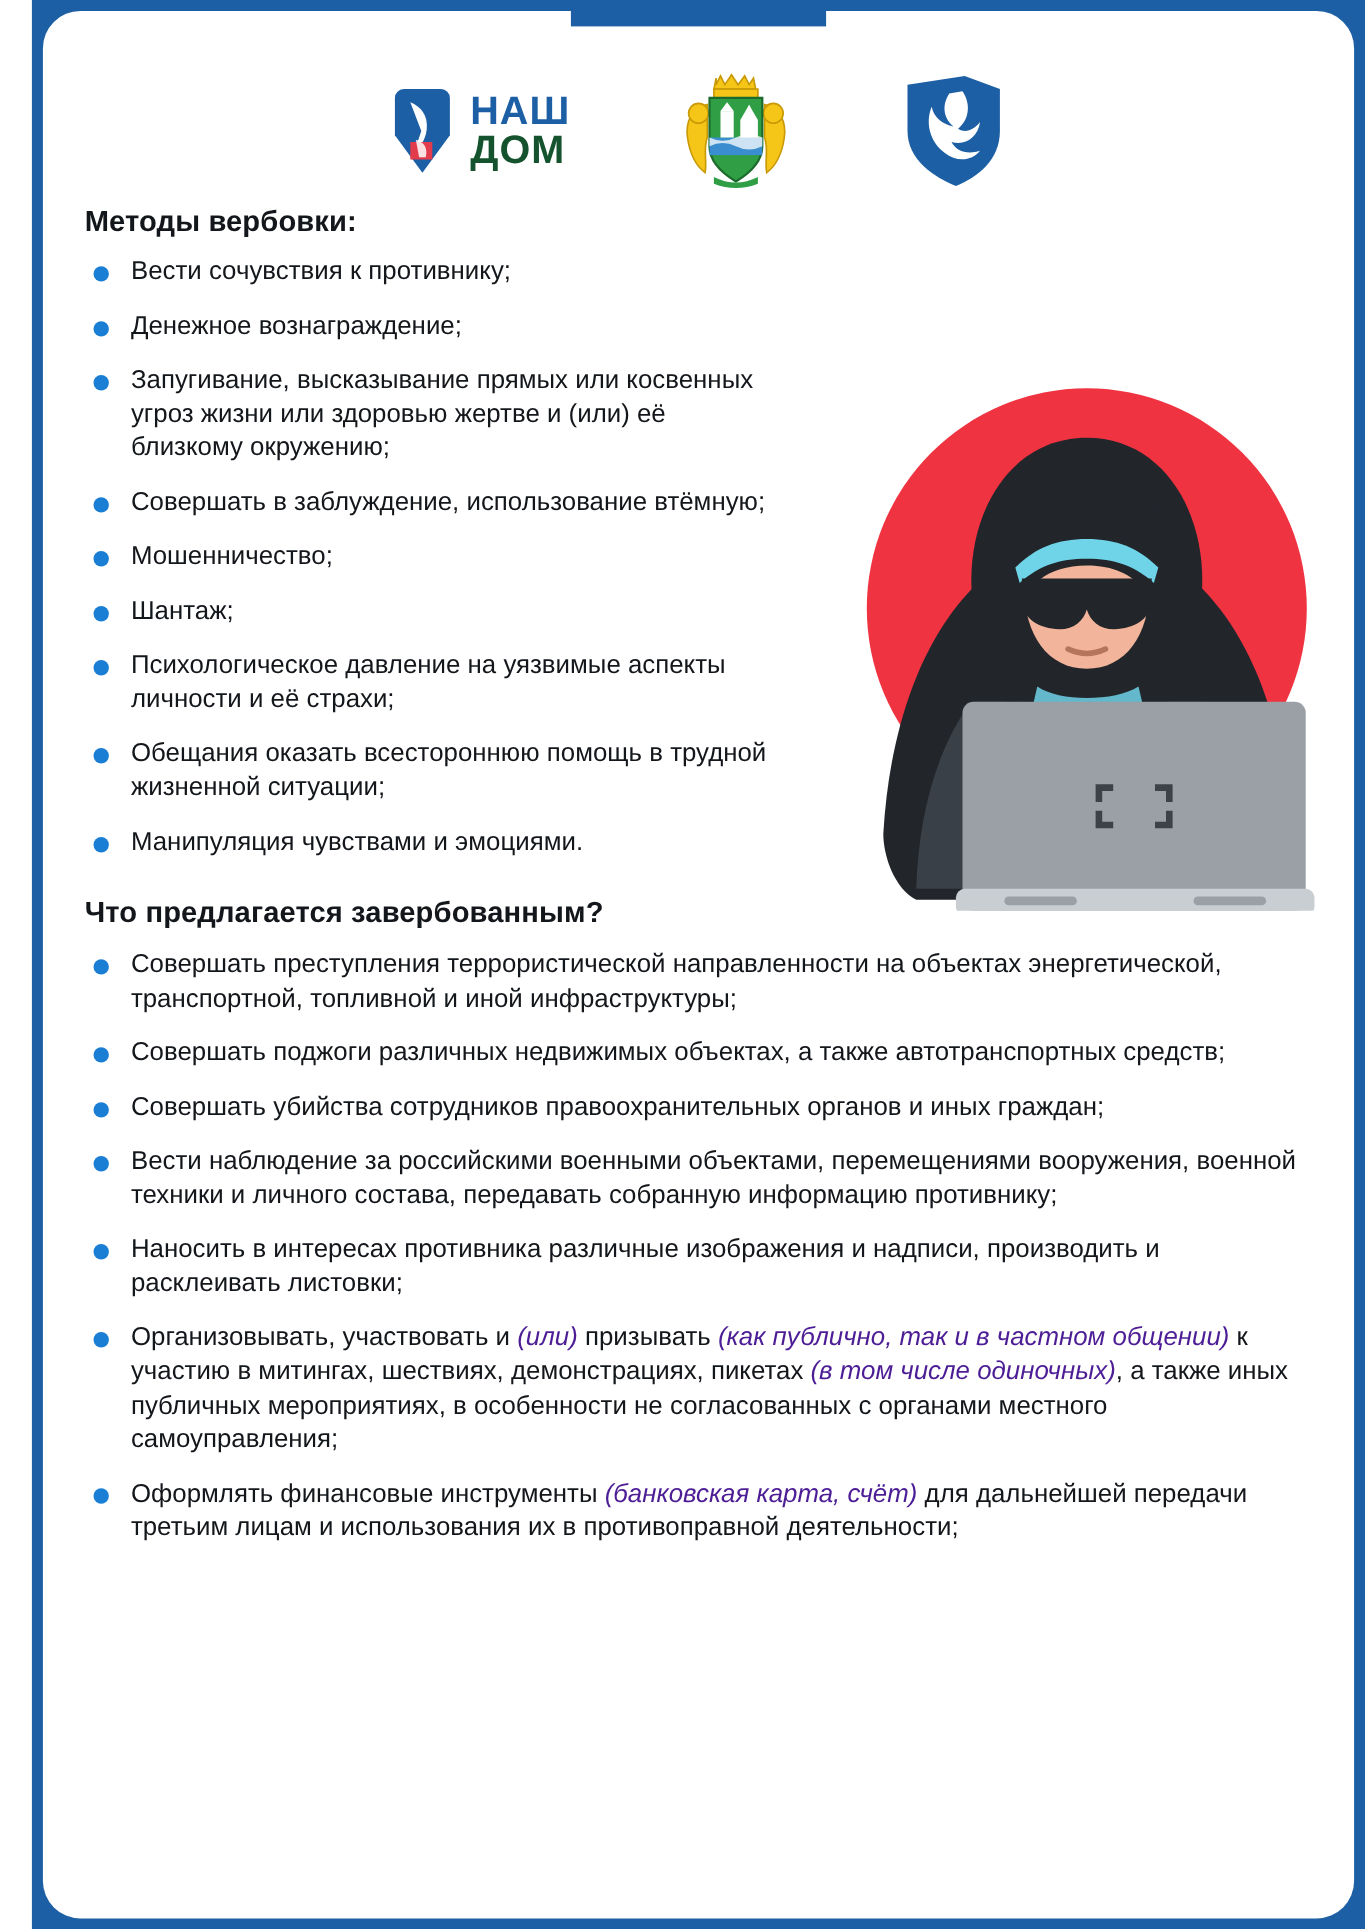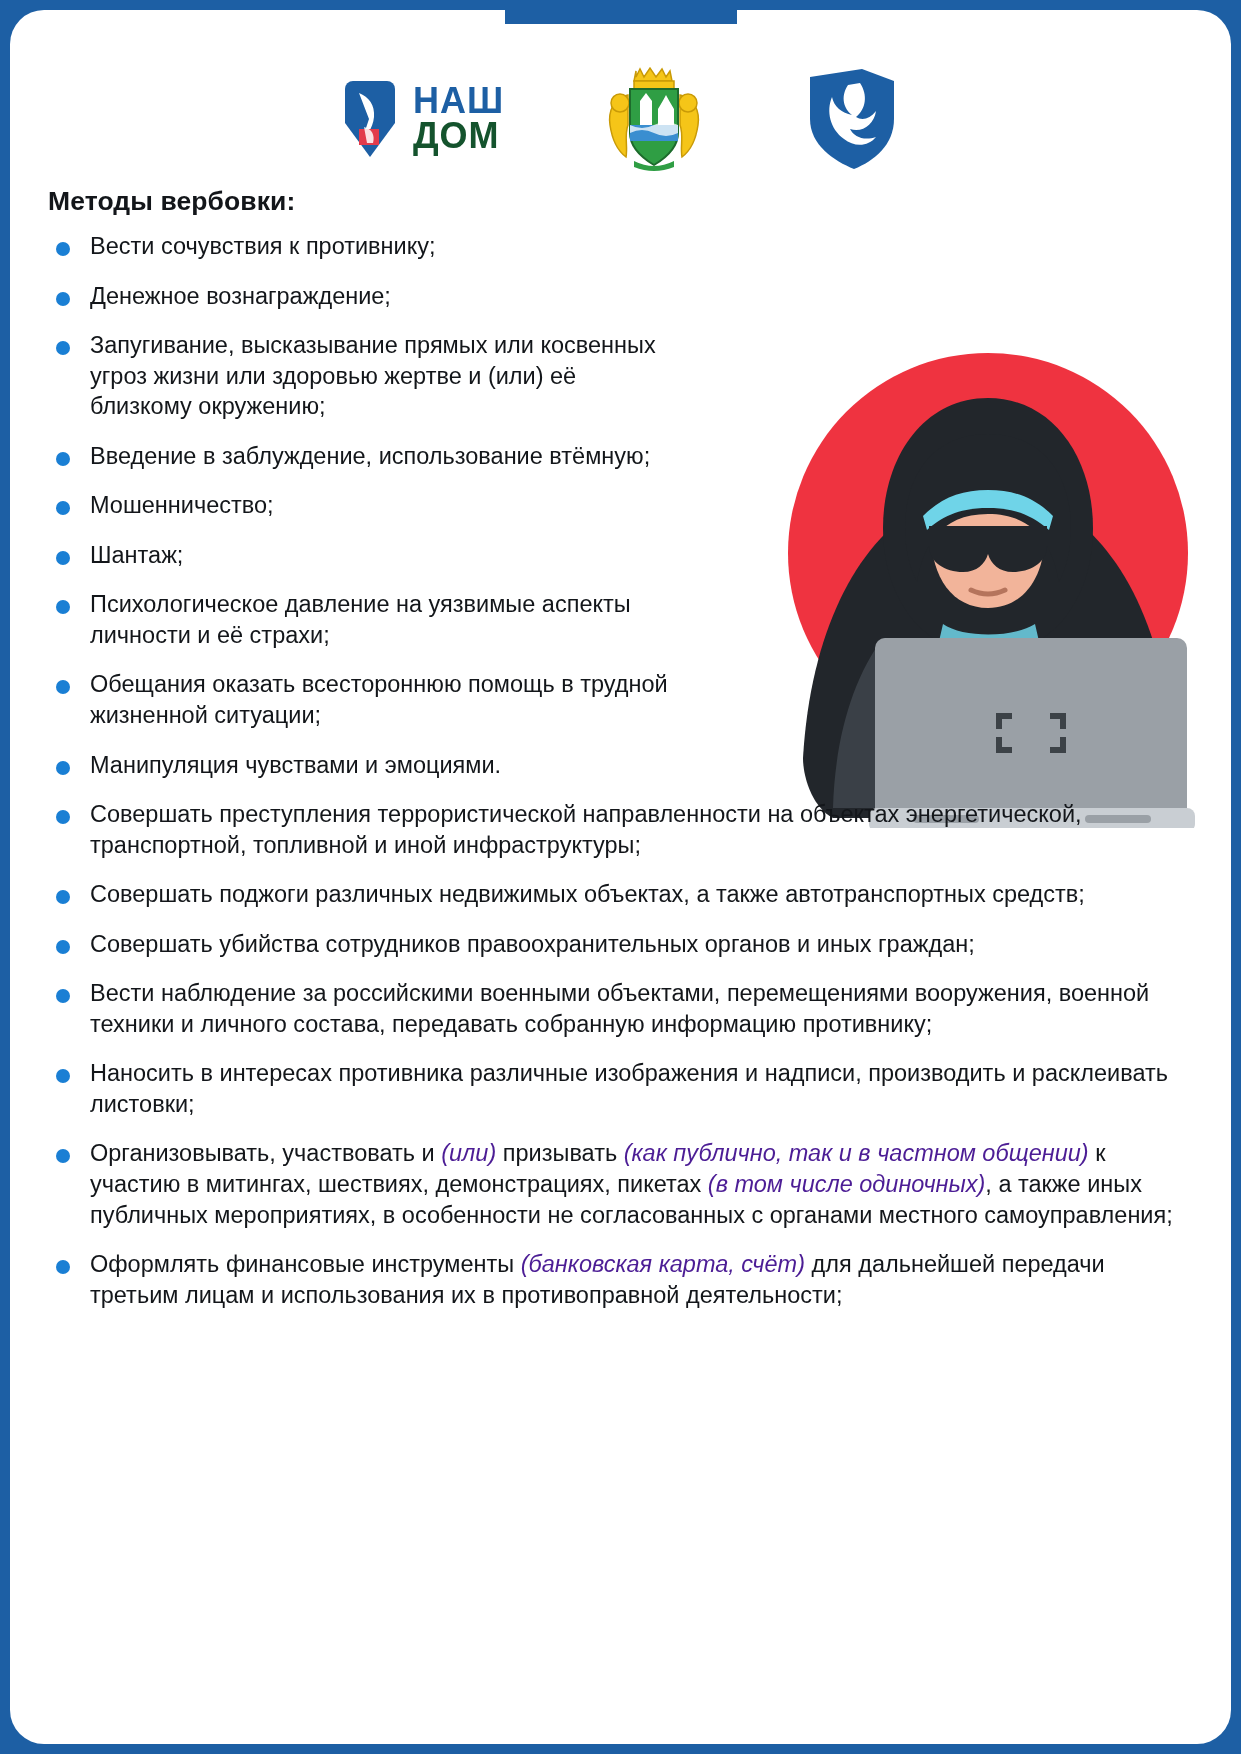--- a/index.html
+++ b/index.html
@@ -11,20 +11,21 @@
     width: 1241px;
     height: 1754px;
     font-family: "Liberation Sans", sans-serif;
     position: relative;
   }
   .page {
     position: absolute;
     inset: 0;
     background: #1d5fa4;
     padding: 10px;
+    margin-left: 29px;
   }
   .sheet {
     width: 100%;
     height: 100%;
     background: #ffffff;
     border-radius: 34px;
     position: relative;
     overflow: hidden;
   }
   
@@ -213,28 +214,29 @@
       </svg>
     </div>
 
     <div class="content">
 
       <h2 class="section-title">Методы вербовки:</h2>
       <ul class="bullets list-top">
         <li>Вести сочувствия к противнику;</li>
         <li>Денежное вознаграждение;</li>
         <li>Запугивание, высказывание прямых или косвенных угроз жизни или здоровью жертве и (или) её близкому окружению;</li>
-        <li>Введение в заблуждение, использование втёмную;</li>
+        <li>Совершать в заблуждение, использование втёмную;</li>
         <li>Мошенничество;</li>
         <li>Шантаж;</li>
         <li>Психологическое давление на уязвимые аспекты личности и её страхи;</li>
         <li>Обещания оказать всестороннюю помощь в трудной жизненной ситуации;</li>
         <li>Манипуляция чувствами и эмоциями.</li>
       </ul>
 
+      <h2 class="section-title second">Что предлагается завербованным?</h2>
       <ul class="bullets">
         <li>Совершать преступления террористической направленности на объектах энергетической, транспортной, топливной и иной инфраструктуры;</li>
         <li>Совершать поджоги различных недвижимых объектах, а также автотранспортных средств;</li>
         <li>Совершать убийства сотрудников правоохранительных органов и иных граждан;</li>
         <li>Вести наблюдение за российскими военными объектами, перемещениями вооружения, военной техники и личного состава, передавать собранную информацию противнику;</li>
         <li>Наносить в интересах противника различные изображения и надписи, производить и расклеивать листовки;</li>
         <li>
           <span>Организовывать, участвовать и </span><span class="it">(или)</span><span> призывать </span><span class="it">(как публично, так и в частном общении)</span><span> к участию в митингах, шествиях, демонстрациях, пикетах </span><span class="it">(в том числе одиночных)</span><span>, а также иных публичных мероприятиях, в особенности не согласованных с органами местного самоуправления;</span>
         </li>
         <li>

